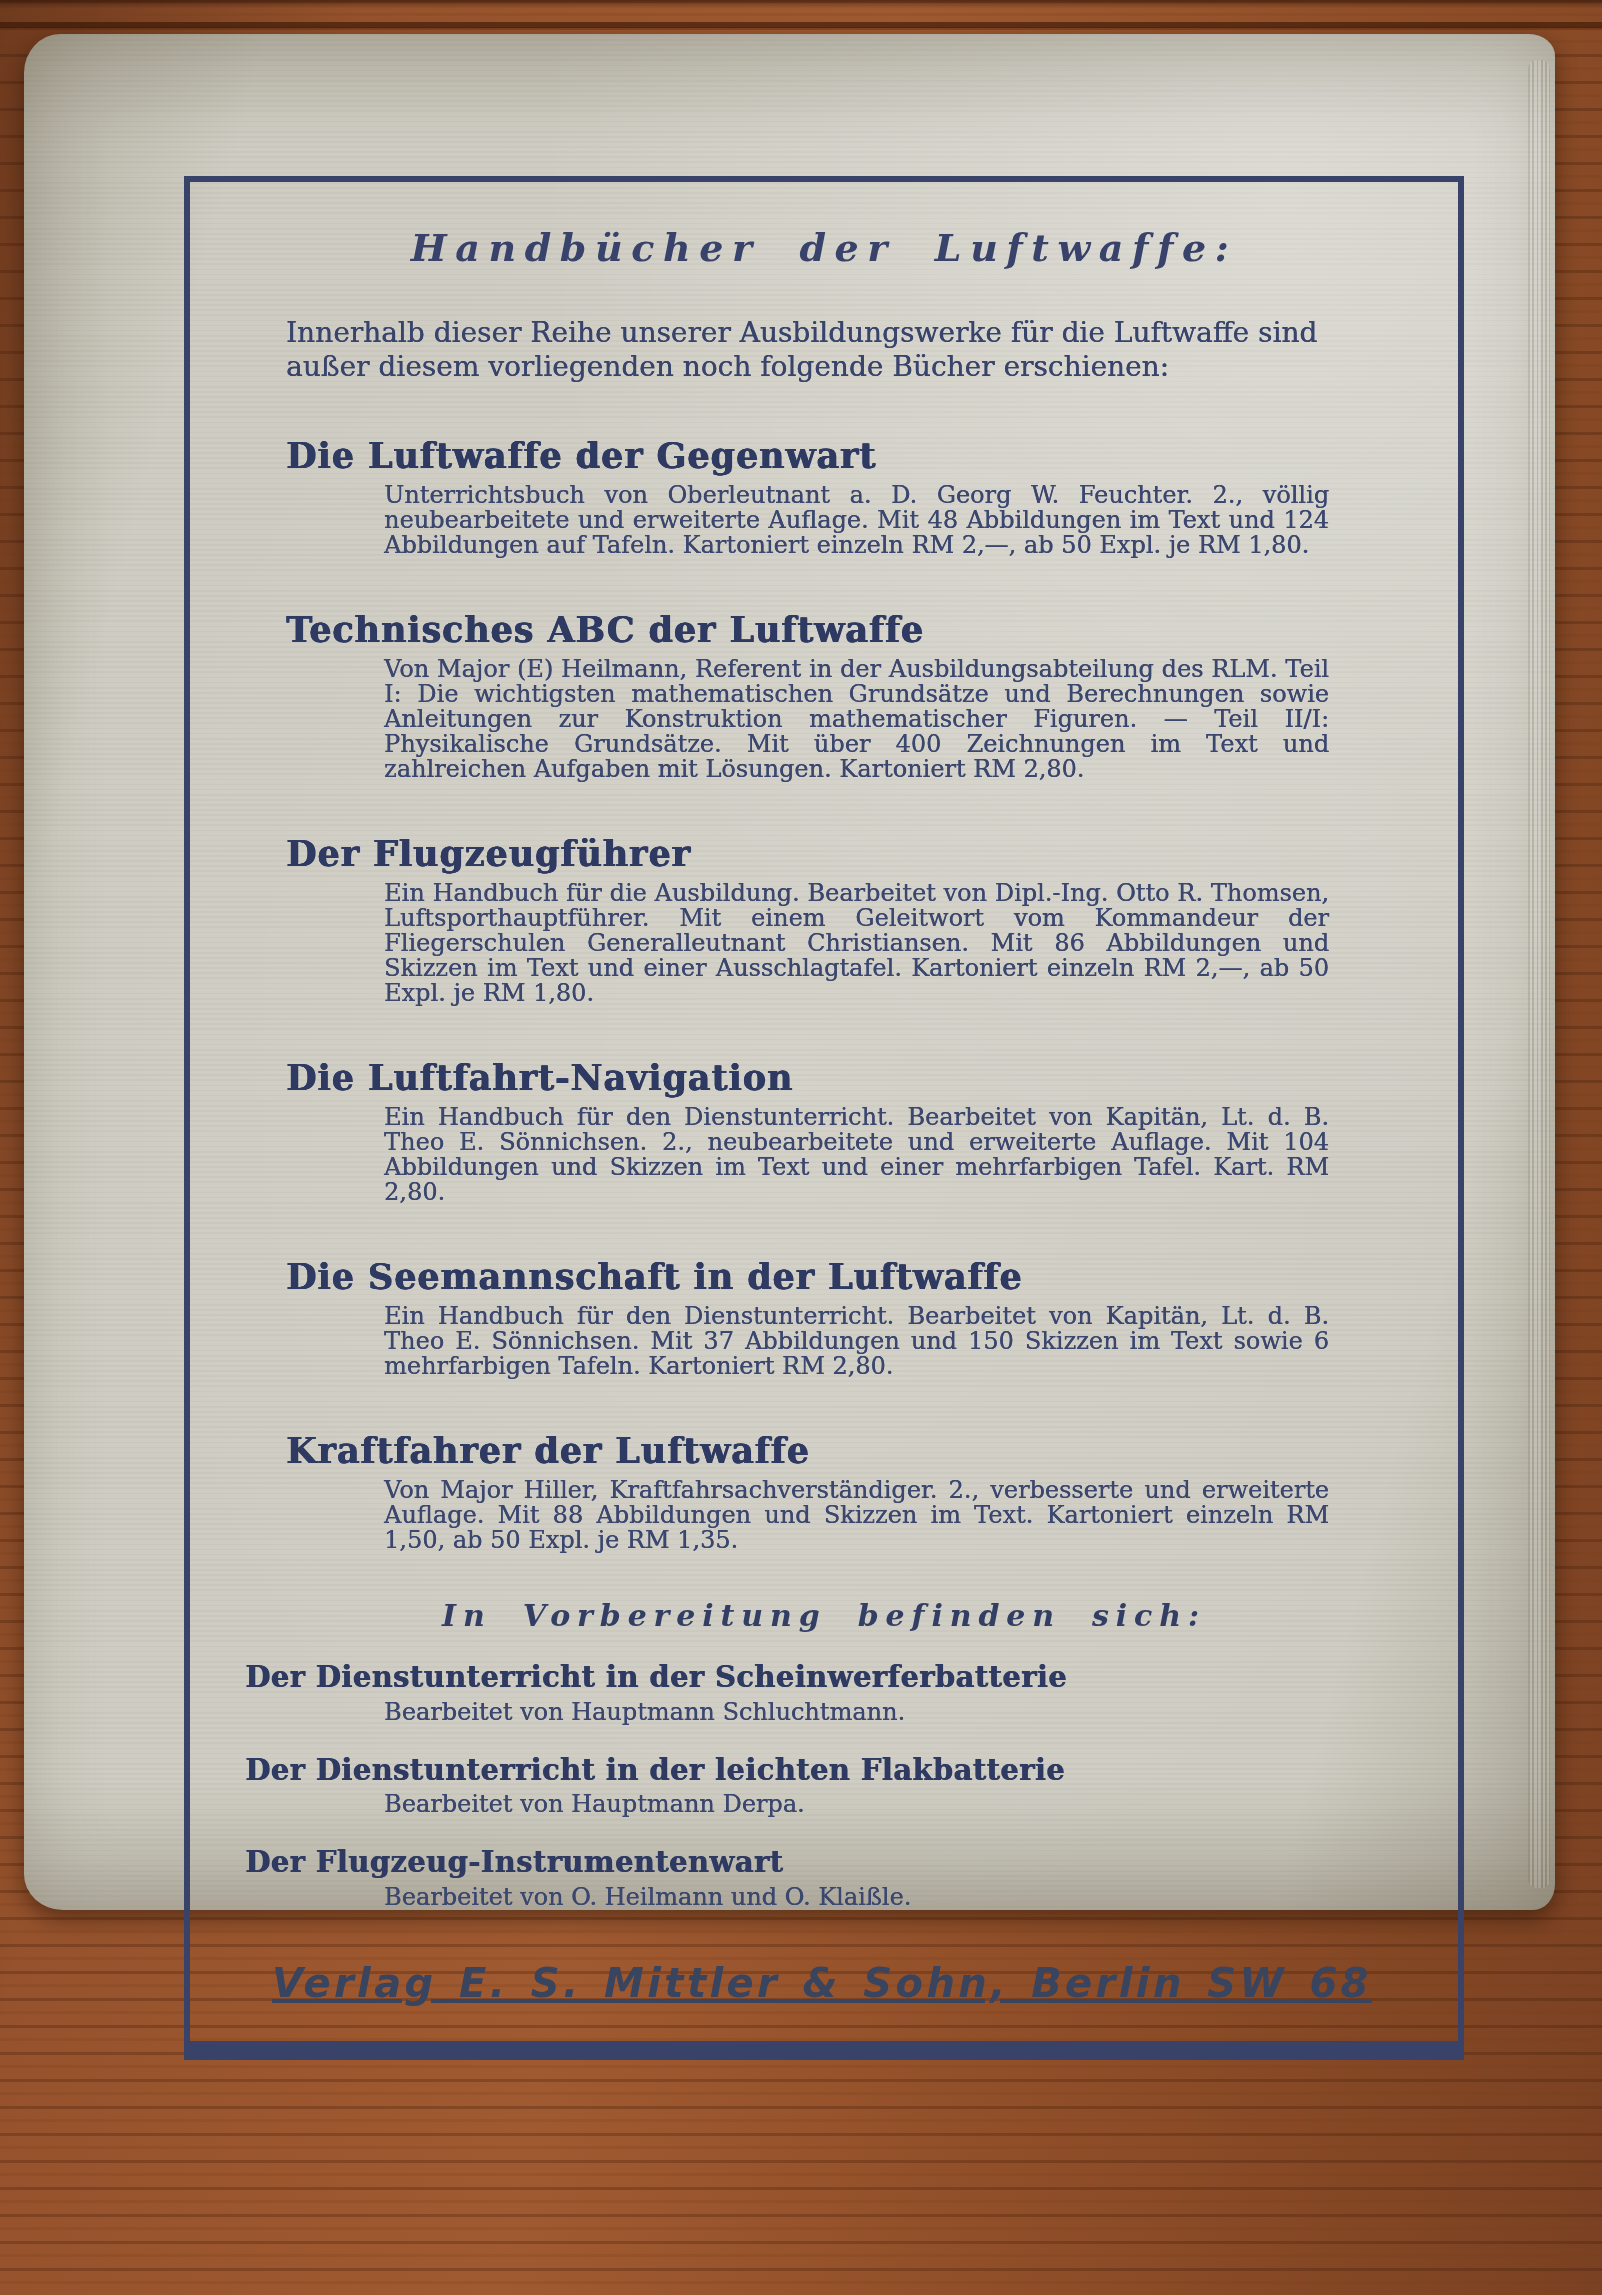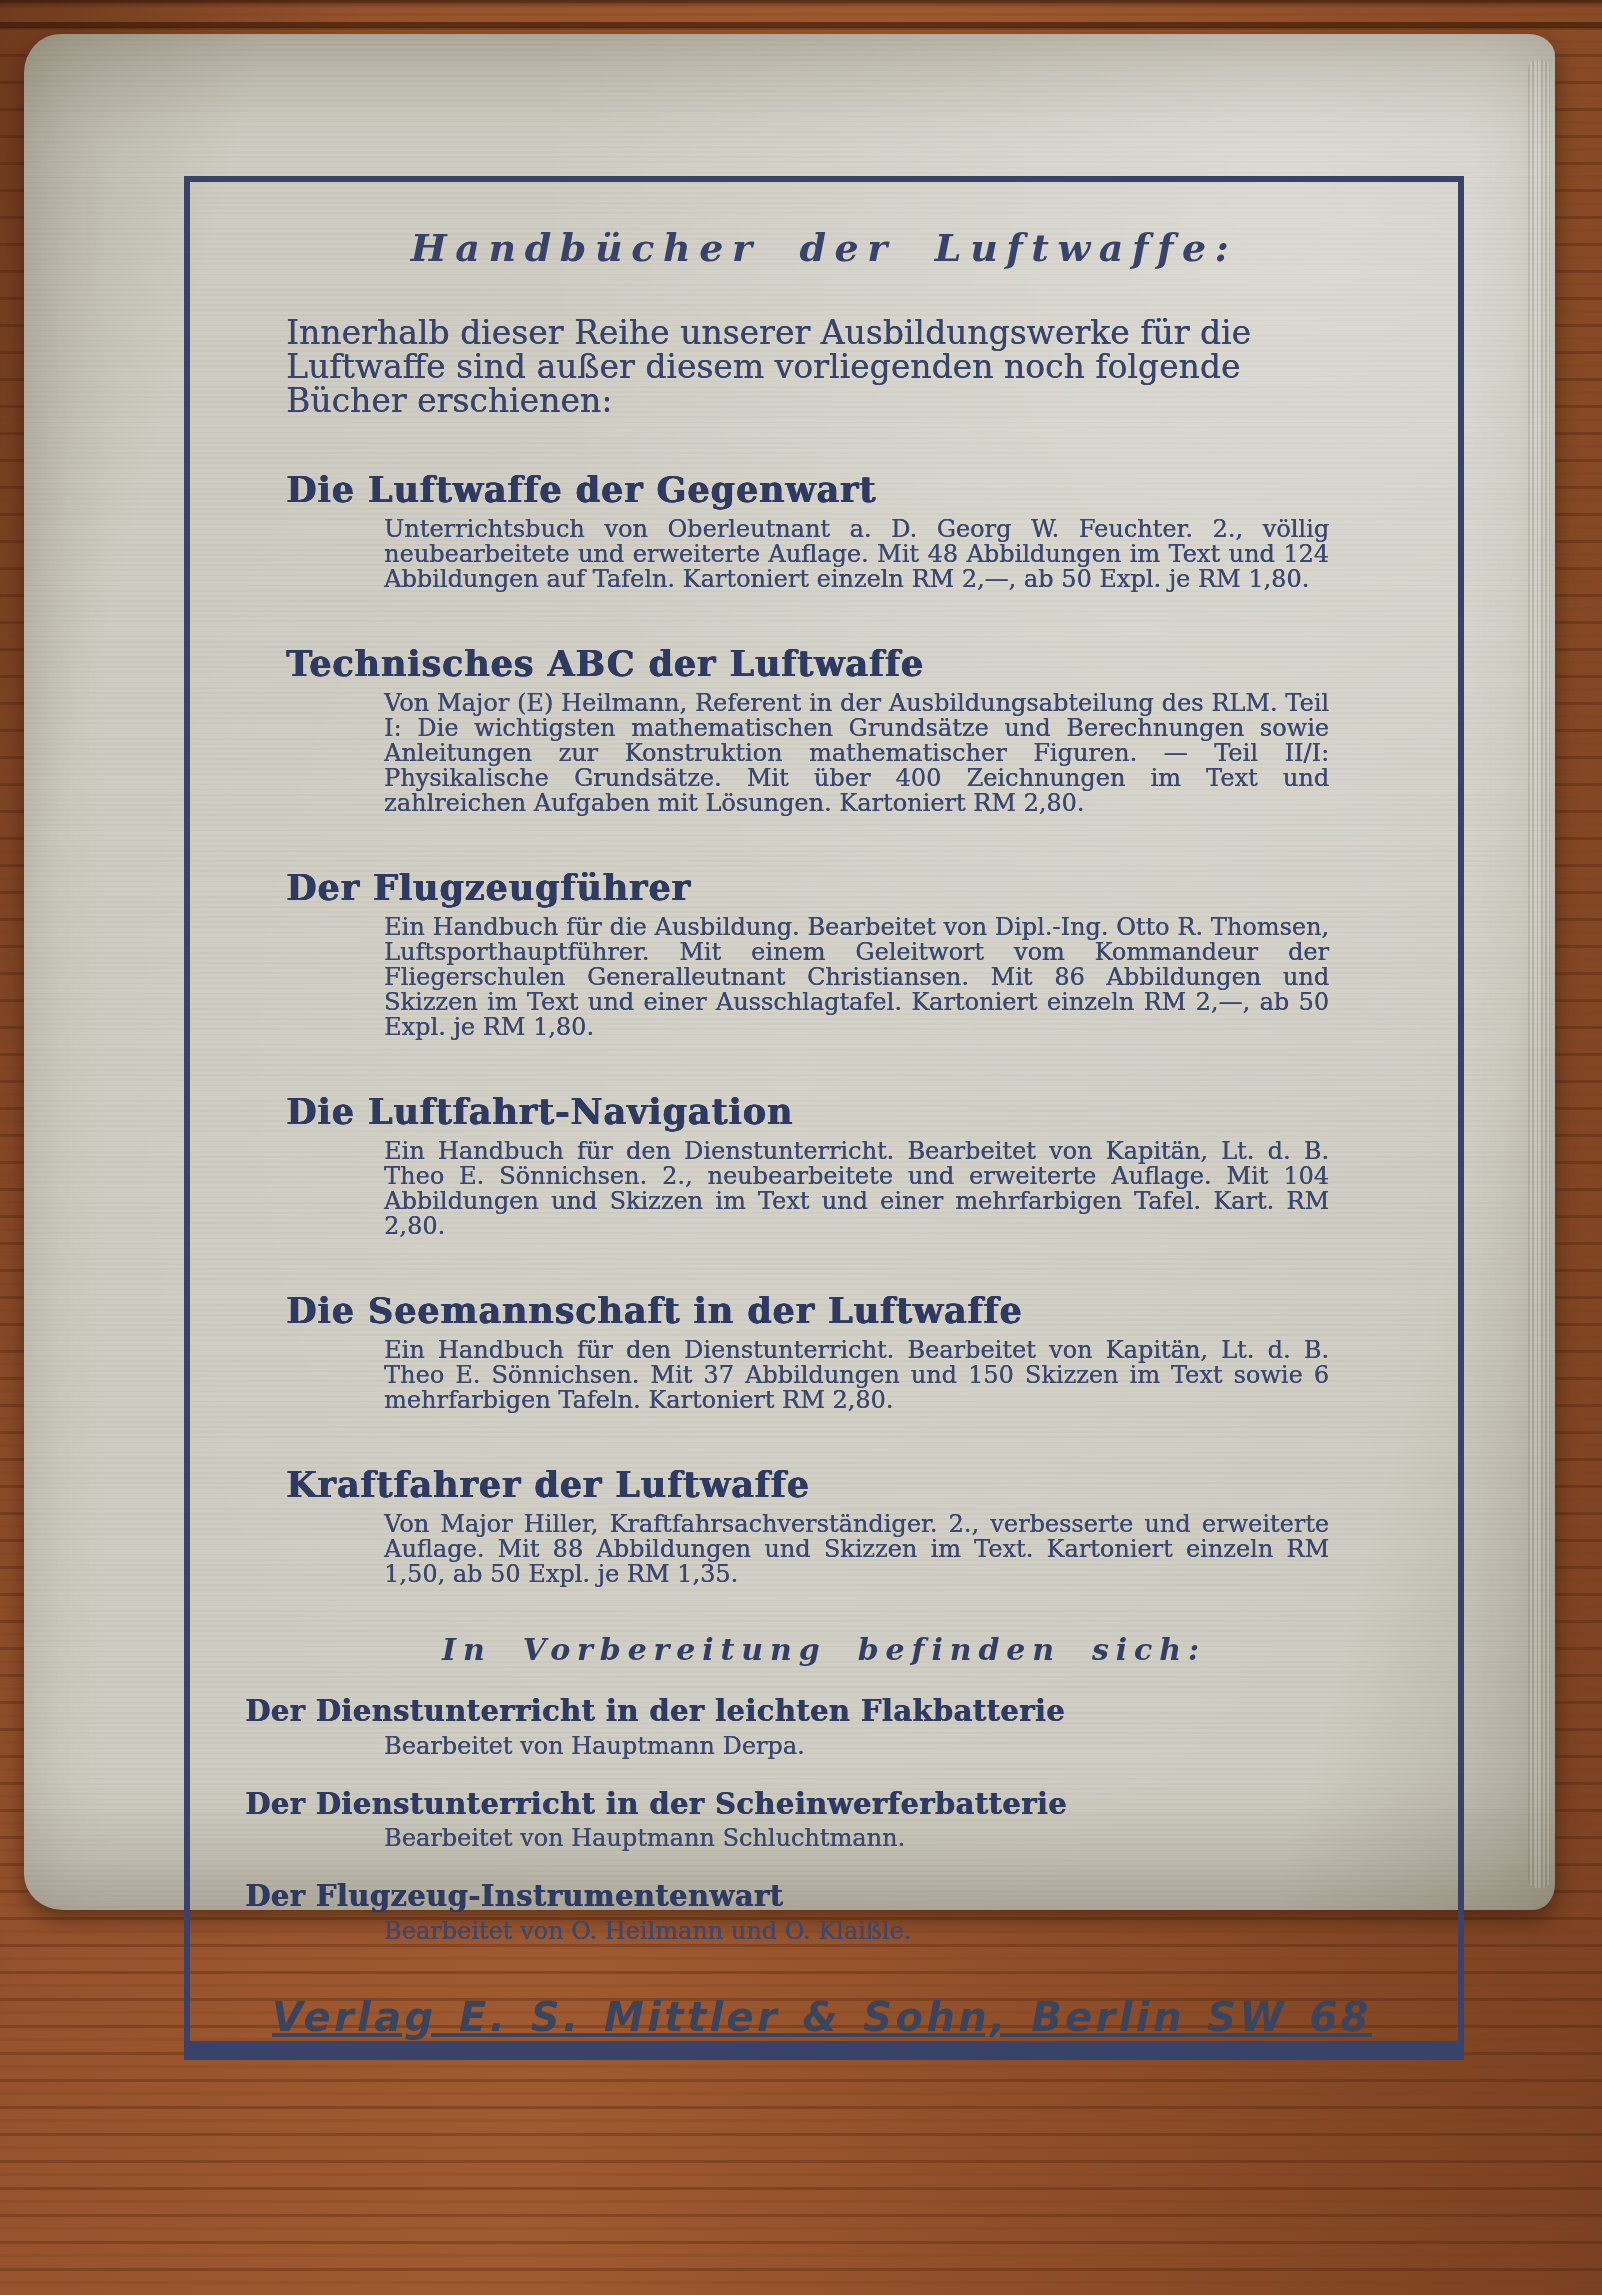--- a/index.html
+++ b/index.html
@@ -45,21 +45,21 @@
     border-bottom-width:19px;
     color:#323d63;
   }
   .series-title{
     margin:43px 0 0 0;text-align:center;
     font-style:italic;font-size:38px;line-height:1.2;
     letter-spacing:8.6px;word-spacing:17px;color:#38426a;
   }
   .intro{
     margin:45px 129px 6px 96px;
-    font-size:33px;line-height:34px;color:#38446c;
+    font-size:28px;line-height:34px;color:#38446c;
     text-shadow:0.3px 0 0 currentColor;
   }
   .book h2{
     margin:52px 0 0 96px;
     font-size:35px;line-height:1.15;font-weight:bold;color:#2e3a62;
     text-shadow:0.8px 0 0 currentColor, 0 0.4px 0 currentColor;
     letter-spacing:0.9px;
   }
   .book p{
     margin:6.9px 129px 0 194px;
@@ -127,27 +127,27 @@
     </section>
 
     <section class="book">
       <h2>Kraftfahrer der Luftwaffe</h2>
       <p>Von Major Hiller, Kraftfahrsachverständiger. 2., verbesserte und erweiterte Auflage. Mit 88 Abbildungen und Skizzen im Text. Kartoniert einzeln RM 1,50, ab 50 Expl. je RM 1,35.</p>
     </section>
 
     <h2 class="prep-heading">In Vorbereitung befinden sich:</h2>
 
     <section class="prep">
-      <h3>Der Dienstunterricht in der leichten Flakbatterie</h3>
-      <p>Bearbeitet von Hauptmann Derpa.</p>
+      <h3>Der Dienstunterricht in der Scheinwerferbatterie</h3>
+      <p>Bearbeitet von Hauptmann Schluchtmann.</p>
     </section>
 
     <section class="prep">
-      <h3>Der Dienstunterricht in der Scheinwerferbatterie</h3>
-      <p>Bearbeitet von Hauptmann Schluchtmann.</p>
+      <h3>Der Dienstunterricht in der leichten Flakbatterie</h3>
+      <p>Bearbeitet von Hauptmann Derpa.</p>
     </section>
 
     <section class="prep">
       <h3>Der Flugzeug-Instrumentenwart</h3>
       <p>Bearbeitet von O. Heilmann und O. Klaißle.</p>
     </section>
 
     <div class="publisher">Verlag E. S. Mittler &amp; Sohn, Berlin SW 68</div>
 
   </div>

